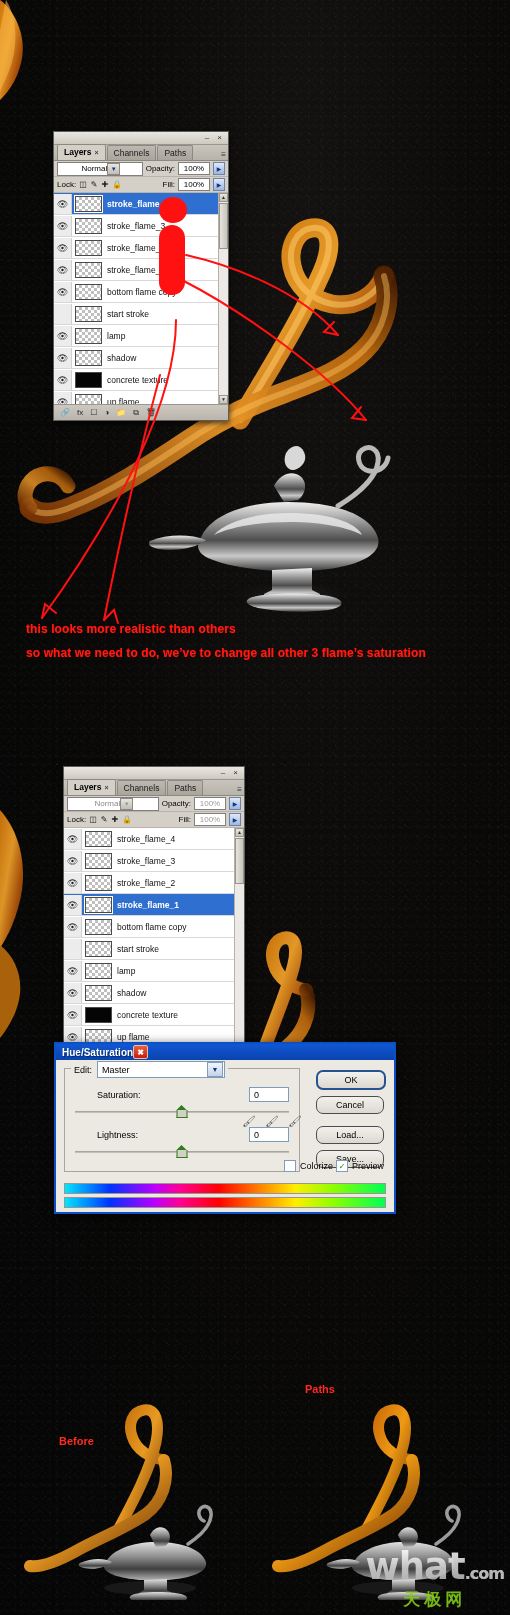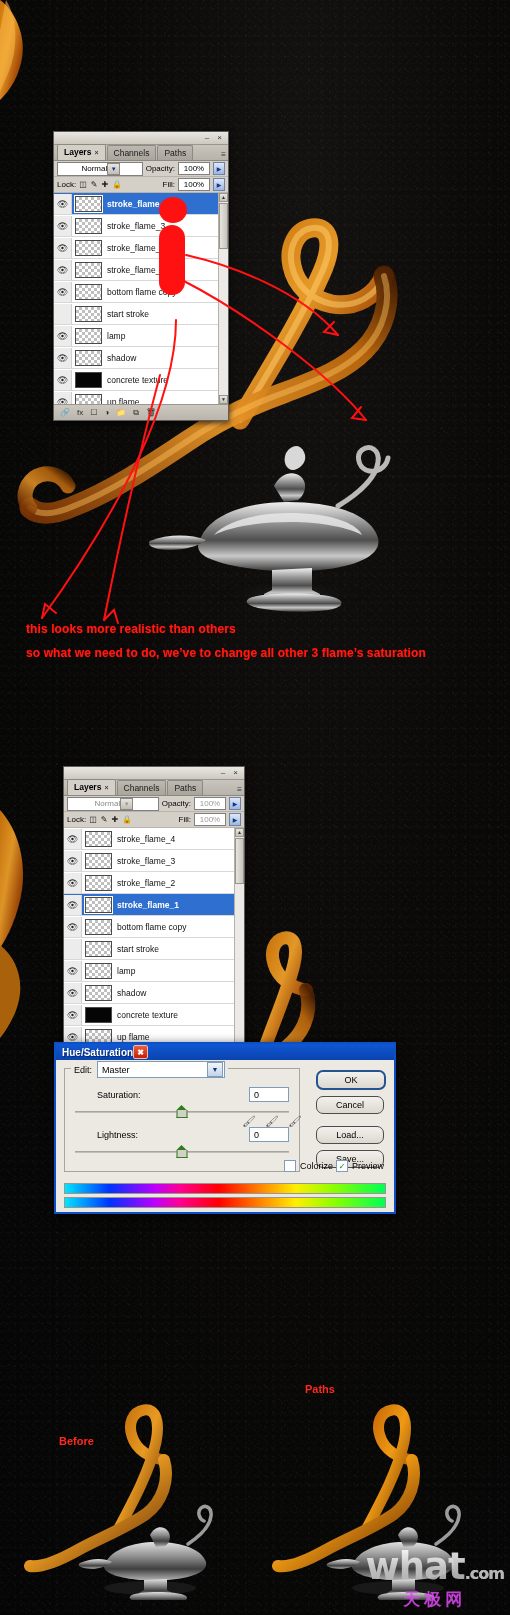--- a/index.html
+++ b/index.html
@@ -115,21 +115,21 @@
   .flame{position:absolute;pointer-events:none;}
 
   
   .ann-text{position:absolute;color:#ff1a12;font-size:12px;font-weight:bold;line-height:15px;letter-spacing:.1px;text-shadow:0 0 1px rgba(255,0,0,.6);}
   .ba-label{position:absolute;color:#ff2a20;font-size:11px;font-weight:bold;}
 
   .watermark{position:absolute;right:6px;bottom:4px;text-align:center;opacity:.88;}
   .wm-top{font-family:"DejaVu Sans", sans-serif;font-size:37px;font-weight:bold;line-height:36px;
     background:linear-gradient(#ffffff,#9a9a9a);-webkit-background-clip:text;background-clip:text;color:transparent;letter-spacing:-1px;}
   .wm-top .dot{font-size:16px;color:#cfcfcf;-webkit-text-fill-color:#cfcfcf;}
-  .wm-bot{font-family:"DejaVu Sans", sans-serif;font-size:17px;font-weight:bold;color:#d946ef;letter-spacing:4px;margin-top:-4px;}
+  .wm-bot{font-family:"DejaVu Sans", sans-serif;font-size:17px;font-weight:bold;color:#84cc16;letter-spacing:4px;margin-top:-4px;}
 </style>
 </head>
 <body>
 
 <div class="noise"></div>
 
 <svg class="flame" style="left:0;top:0;width:510px;height:700px" viewBox="0 0 510 700">
   <defs>
     <linearGradient id="fg1" x1="0" y1="0" x2="1" y2="1">
       <stop offset="0%" stop-color="#d6780a"></stop>

